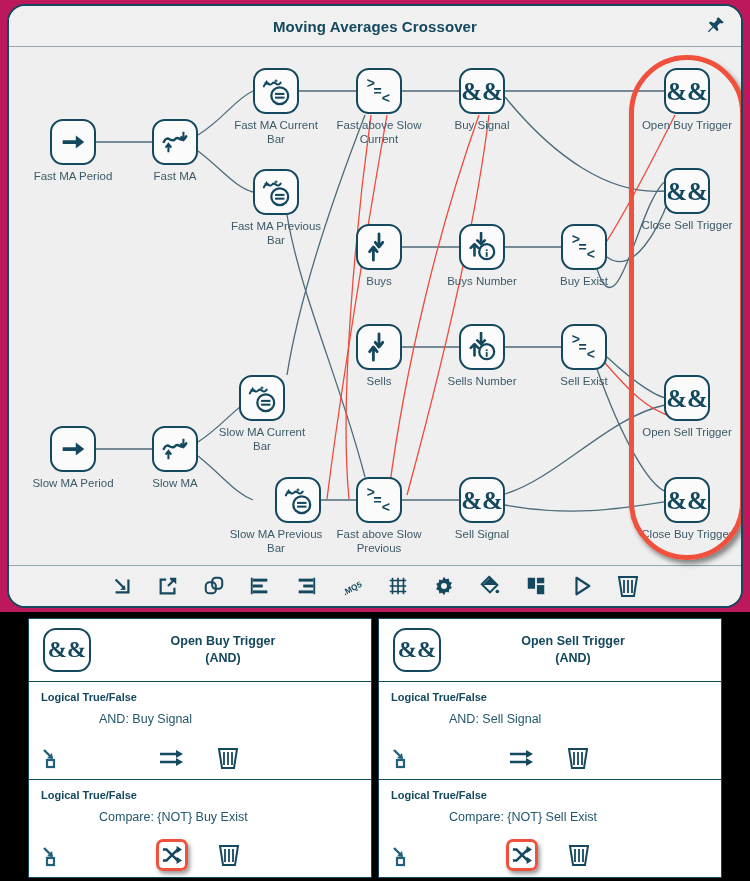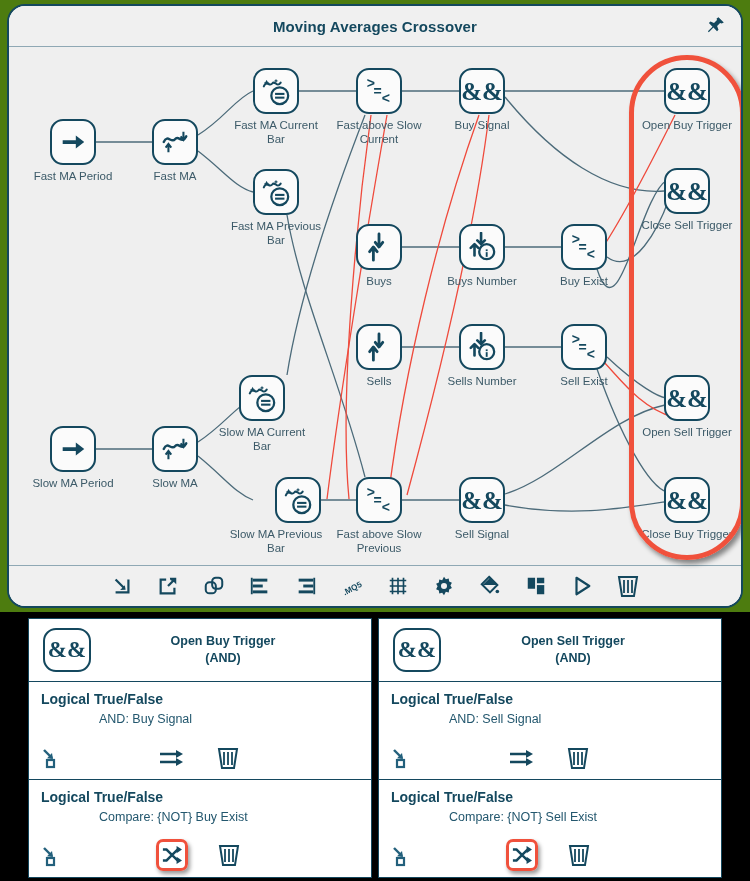--- a/index.html
+++ b/index.html
@@ -1,17 +1,17 @@
 <!DOCTYPE html>
 <html><head>
 <meta charset="utf-8">
 <style>
   html,body{margin:0;padding:0;background:#000;}
   body{width:750px;height:881px;overflow:hidden;font-family:"Liberation Sans",sans-serif;}
-  .root{position:relative;width:750px;height:881px;background:#4d7c0f;}
+  .root{position:relative;width:750px;height:881px;background:#be185d;}
 
   
   .window{
     position:absolute;left:7px;top:4px;width:736px;height:604px;
     background:#f0f0f0;border:2px solid #14485e;border-radius:18px;
     box-sizing:border-box;overflow:hidden;
   }
   .win-title{
     position:absolute;left:0;top:0;width:100%;height:41px;
     background:#f0f0f0;border-bottom:1px solid #8fa8b4;
@@ -74,21 +74,21 @@
     width:48px;height:44px;margin-left:14px;
     background:#fff;border:2.2px solid #14485e;border-radius:13px;
     display:flex;align-items:center;justify-content:center;box-sizing:border-box;flex:0 0 auto;
   }
   .p-head .hbox span{font-size:23px;font-weight:bold;color:#14485e;font-family:"Liberation Serif",serif;}
   .p-head .htxt{flex:1;text-align:center;padding-right:16px;}
   .p-head .htxt .t1{font-size:12.5px;font-weight:bold;color:#14485e;line-height:1.4;}
   .p-head .htxt .t2{font-size:12.5px;font-weight:bold;color:#14485e;line-height:1.4;}
 
   .p-row{position:relative;height:98px;border-bottom:1.6px solid #14485e;box-sizing:border-box;}
-  .p-row .rtitle{position:absolute;left:12px;top:9px;font-size:14px;font-weight:bold;color:#14485e;}
+  .p-row .rtitle{position:absolute;left:12px;top:9px;font-size:11px;font-weight:bold;color:#14485e;}
   .p-row .rval{position:absolute;left:0;right:14px;top:30px;font-size:12.5px;color:#23576e;}
   .p-row .rval.ind{padding-left:70px;}
   .p-row .port{position:absolute;left:12px;bottom:10px;width:22px;height:22px;color:#23607c;}
   .p-row .acts{position:absolute;left:0;right:0;bottom:6px;display:flex;justify-content:center;gap:26px;align-items:center;}
   .act{width:30px;height:30px;display:flex;align-items:center;justify-content:center;color:#14485e;cursor:pointer;}
   .act.hl{
     border:3px solid #f0513c;border-radius:7px;width:26px;height:26px;
     box-shadow:2px 3px 4px rgba(0,0,0,.4);
   }
   .act svg{display:block;}

